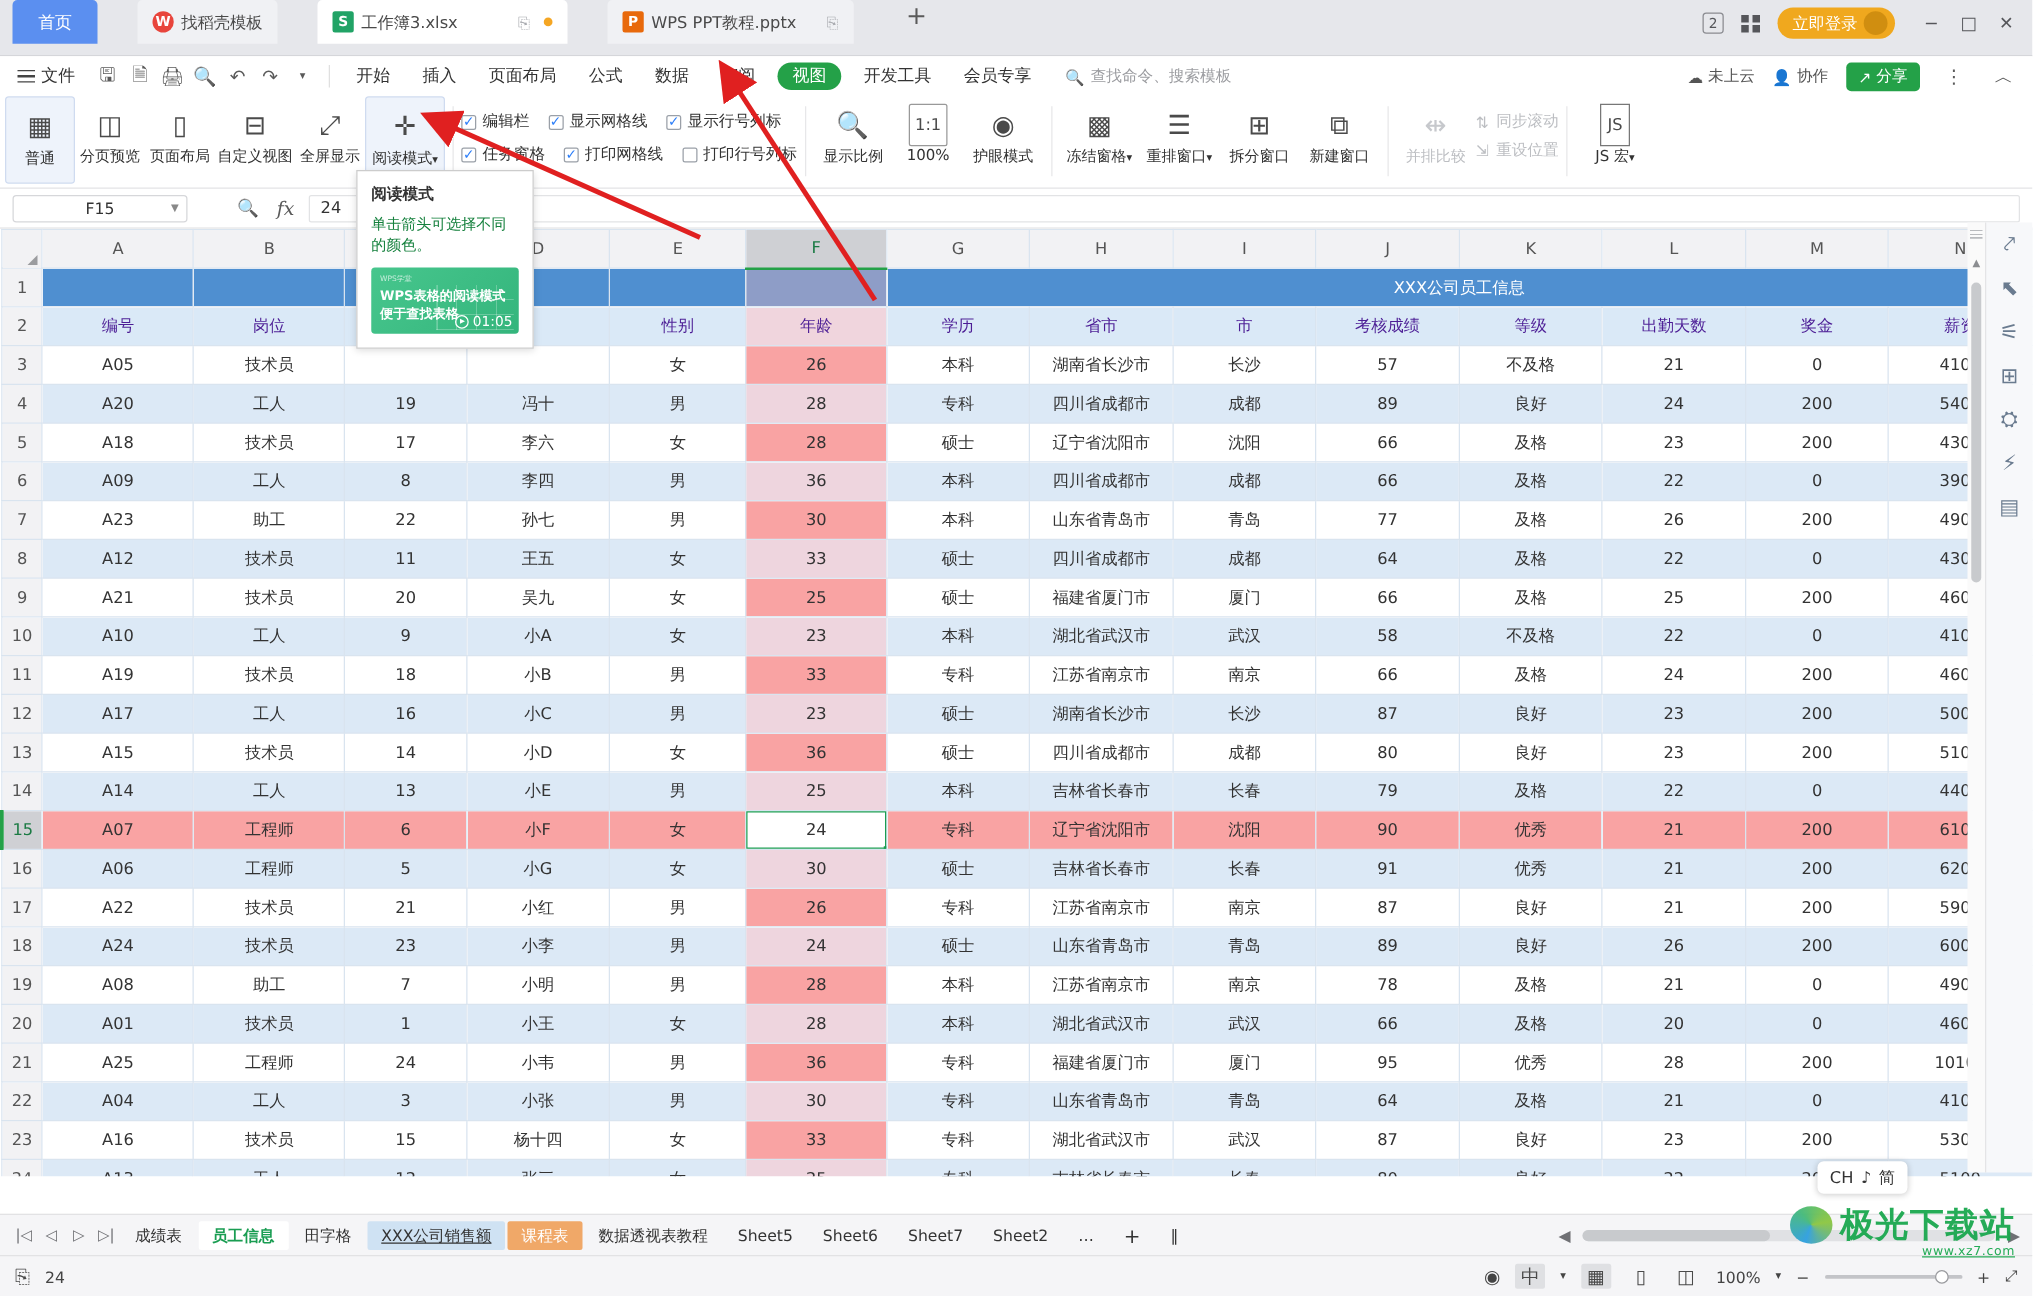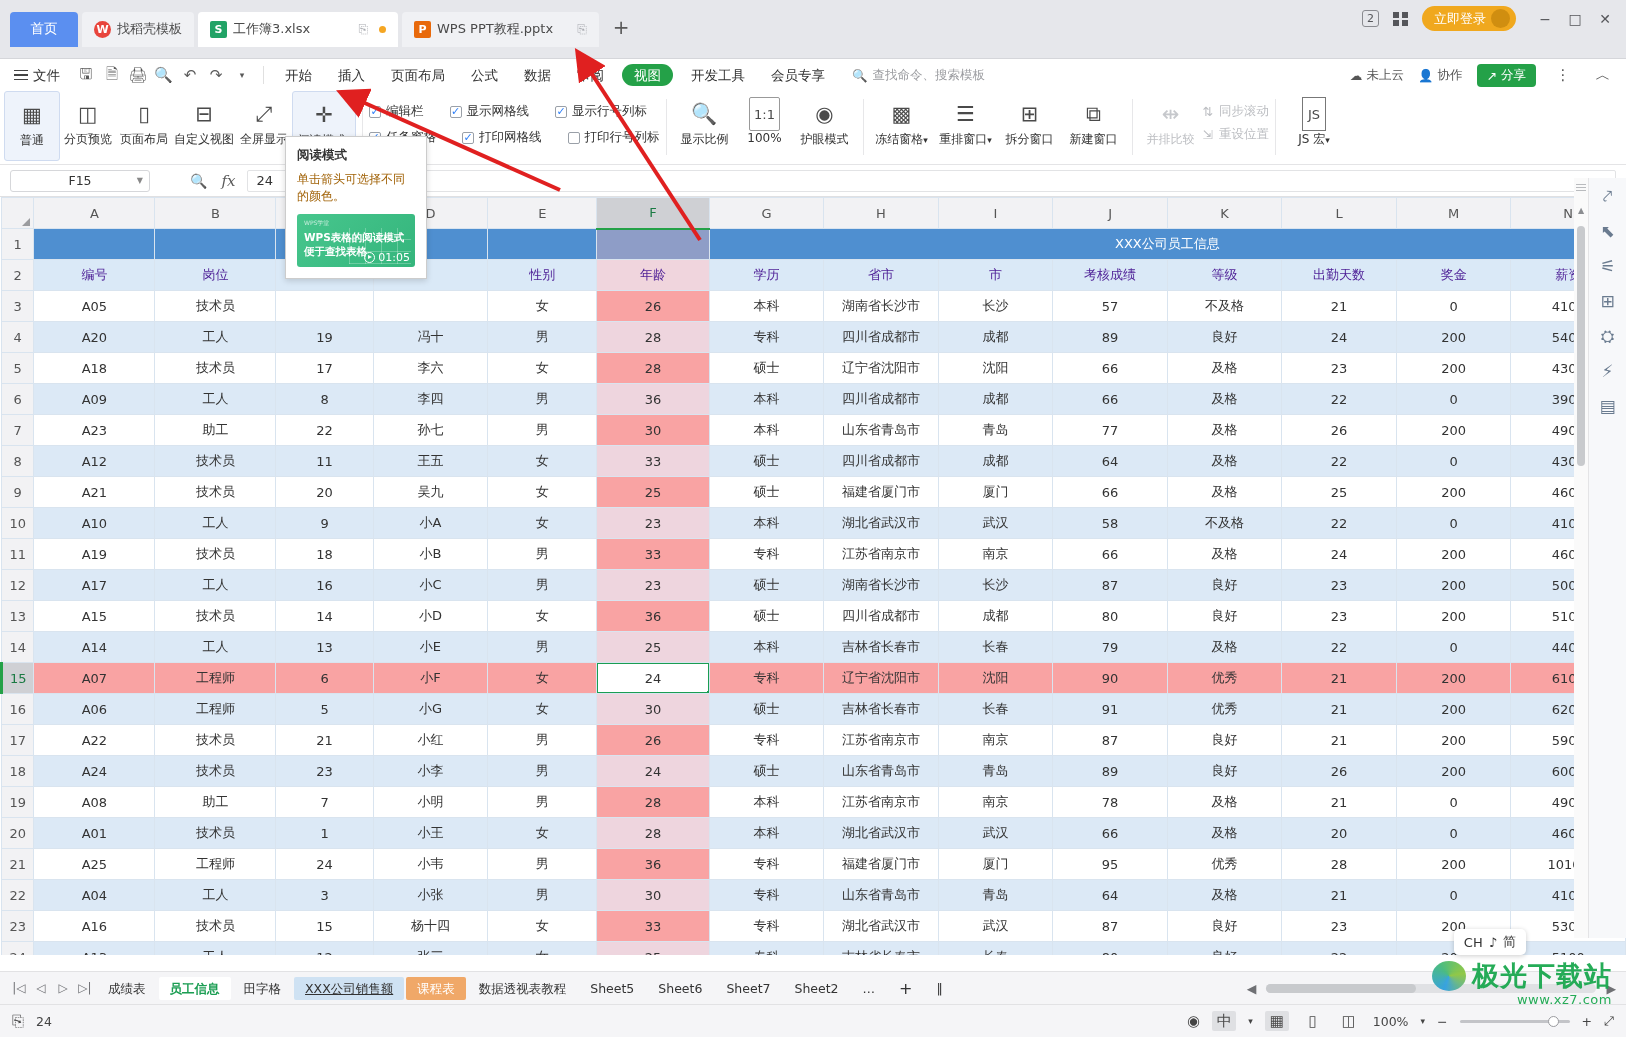--- a/index.html
+++ b/index.html
@@ -6,22 +6,22 @@
   html,body { width:1626px; height:1037px; overflow:hidden; }
   body {
     font-family: "DejaVu Sans", "Liberation Sans", sans-serif;
     font-size: 12px;
     background: #ffffff;
     color: #333;
     position: relative;
   }
   
   .tabbar {
-    height: 59px; background:#e6e7eb; display:flex; align-items:center;
-    position:relative; border-bottom:1px solid #d5d6da;
+    height: 45px; background:#e6e7eb; display:flex; align-items:flex-start;
+    position:relative; border-bottom:1px solid #d5d6da;gap:28px;
   }
   .tab {
     height:35px; display:flex; align-items:center; gap:6px;
     padding:0 12px; font-size:13px; color:#4a4a4a; position:relative;
     border-radius:4px 4px 0 0; white-space:nowrap;
   }
   .tab.home {
     background:#5b8ff0; color:#fff; width:68px; justify-content:center;
     margin-left:10px; font-size:13.5px;
   }
@@ -82,21 +82,21 @@
   .rb {
     width:56px; height:70px; display:flex; flex-direction:column; align-items:center;
     justify-content:flex-start; padding-top:6px; font-size:12px; color:#333; position:relative;
   }
   .rb .gl { height:34px; display:flex;align-items:center;justify-content:center;font-size:21px;color:#4a4a4a;}
   .rb .lb { font-size:12px; white-space:nowrap; }
   .rb.wide { width:64px; }
   .rb.sel { background:#eef3fb; border:1px solid #cfdbf0; border-radius:3px; }
   .rsep { width:1px; height:56px; background:#e7e7e9; margin:8px 6px 0 6px;}
   .checkcol { display:flex;flex-direction:column; gap:9px; padding-top:12px; }
-  .checkrow { display:flex; align-items:center; gap:26px; }
+  .checkrow { display:flex; align-items:center; gap:15px; }
   .ck { display:flex; align-items:center; gap:5px; font-size:12.5px; color:#333; white-space:nowrap;}
   .box { width:12px;height:12px;border:1px solid #9aa0a8;border-radius:2px;background:#fff;
          display:flex;align-items:center;justify-content:center;font-size:10px;color:#3a7afe;}
   .box.on::after { content:"✓"; color:#2d7ff9; font-size:11px; line-height:1;}
   .rb.dim { color:#bcbec2; }
   .rb.dim .gl { color:#c6c8cc; }
   .dimrow { display:flex;flex-direction:column;gap:6px;padding-top:12px;}
   .dimitem { display:flex;align-items:center;gap:6px;color:#bcbec2;font-size:12.5px;}
   .caret { font-size:9px; }
 
@@ -146,21 +146,21 @@
     border:2px solid #1a9d52; pointer-events:none;
   }
   .handle { position:absolute; width:5px;height:5px;background:#1a9d52;right:-3px;bottom:-3px;z-index:5;}
 
   
   .tooltip {
     position:absolute; left:285px; top:136px; width:142px; background:#fff;
     border:1px solid #ccc; box-shadow:0 2px 6px rgba(0,0,0,.15); padding:10px 11px 11px 11px; z-index:40;
   }
   .tt-title { font-size:12.5px; color:#333; font-weight:bold; margin-bottom:7px;}
-  .tt-body { font-size:12px; color:#a16207; line-height:1.45; margin-bottom:8px;}
+  .tt-body { font-size:12px; color:#15803d; line-height:1.45; margin-bottom:8px;}
   .tt-vid { height:53px; background:linear-gradient(135deg,#47c68d,#34b57c); border-radius:3px;
             position:relative; padding:5px 7px; overflow:hidden;}
   .tt-vid .wl { font-size:6px;color:rgba(255,255,255,.7);}
   .tt-vid .vt { font-size:10.5px; color:#fff; font-weight:bold; line-height:1.35; margin-top:2px;}
   .tt-vid .dur { position:absolute; right:5px; bottom:3px; color:#fff; font-size:11px;
                  display:flex;align-items:center;gap:3px;}
   .tt-vid .pl { width:11px;height:11px;border:1.4px solid #fff;border-radius:50%;
                 display:flex;align-items:center;justify-content:center;}
   .tt-vid .pl::after{content:"";border-left:4px solid #fff;border-top:2.5px solid transparent;border-bottom:2.5px solid transparent;margin-left:1px;}
   .tt-grid { position:absolute; right:4px; top:14px; width:62px;height:36px;
@@ -210,21 +210,21 @@
   .zslider{ width:110px;height:3px;background:#c3c4c8;border-radius:2px;position:relative;}
   .zslider .knob{position:absolute;left:88px;top:-4px;width:11px;height:11px;border-radius:50%;background:#fff;border:1px solid #9a9b9f;}
 
   
   .ime { position:absolute; right:100px; bottom:82px; background:#fff; border-radius:5px;
          box-shadow:0 1px 5px rgba(0,0,0,.2); padding:4px 10px; font-size:13px; color:#333;
          display:flex;align-items:center;gap:6px; z-index:30;}
   .watermark { position:absolute; right:14px; bottom:30px; z-index:30; text-align:right; opacity:.95;}
   .wm-main { font-size:27px; font-weight:bold; color:#1aa84f; letter-spacing:1px;
              display:flex;align-items:center;gap:6px;}
-  .wm-sub { font-size:13px; color:#1aa84f; letter-spacing:.5px; margin-top:-2px;}
+  .wm-sub { font-size:10px; color:#1aa84f; letter-spacing:.5px; margin-top:-2px;text-decoration:underline;}
   .wm-logo { width:34px;height:30px;border-radius:50%;
      background:conic-gradient(from 200deg,#2f9fe0,#43b97a,#8cc63f,#2f9fe0);}
 </style>
 </head>
 <body>
 
 <div class="tabbar">
   <div class="tab home">
     <span>首页</span>
   </div>

